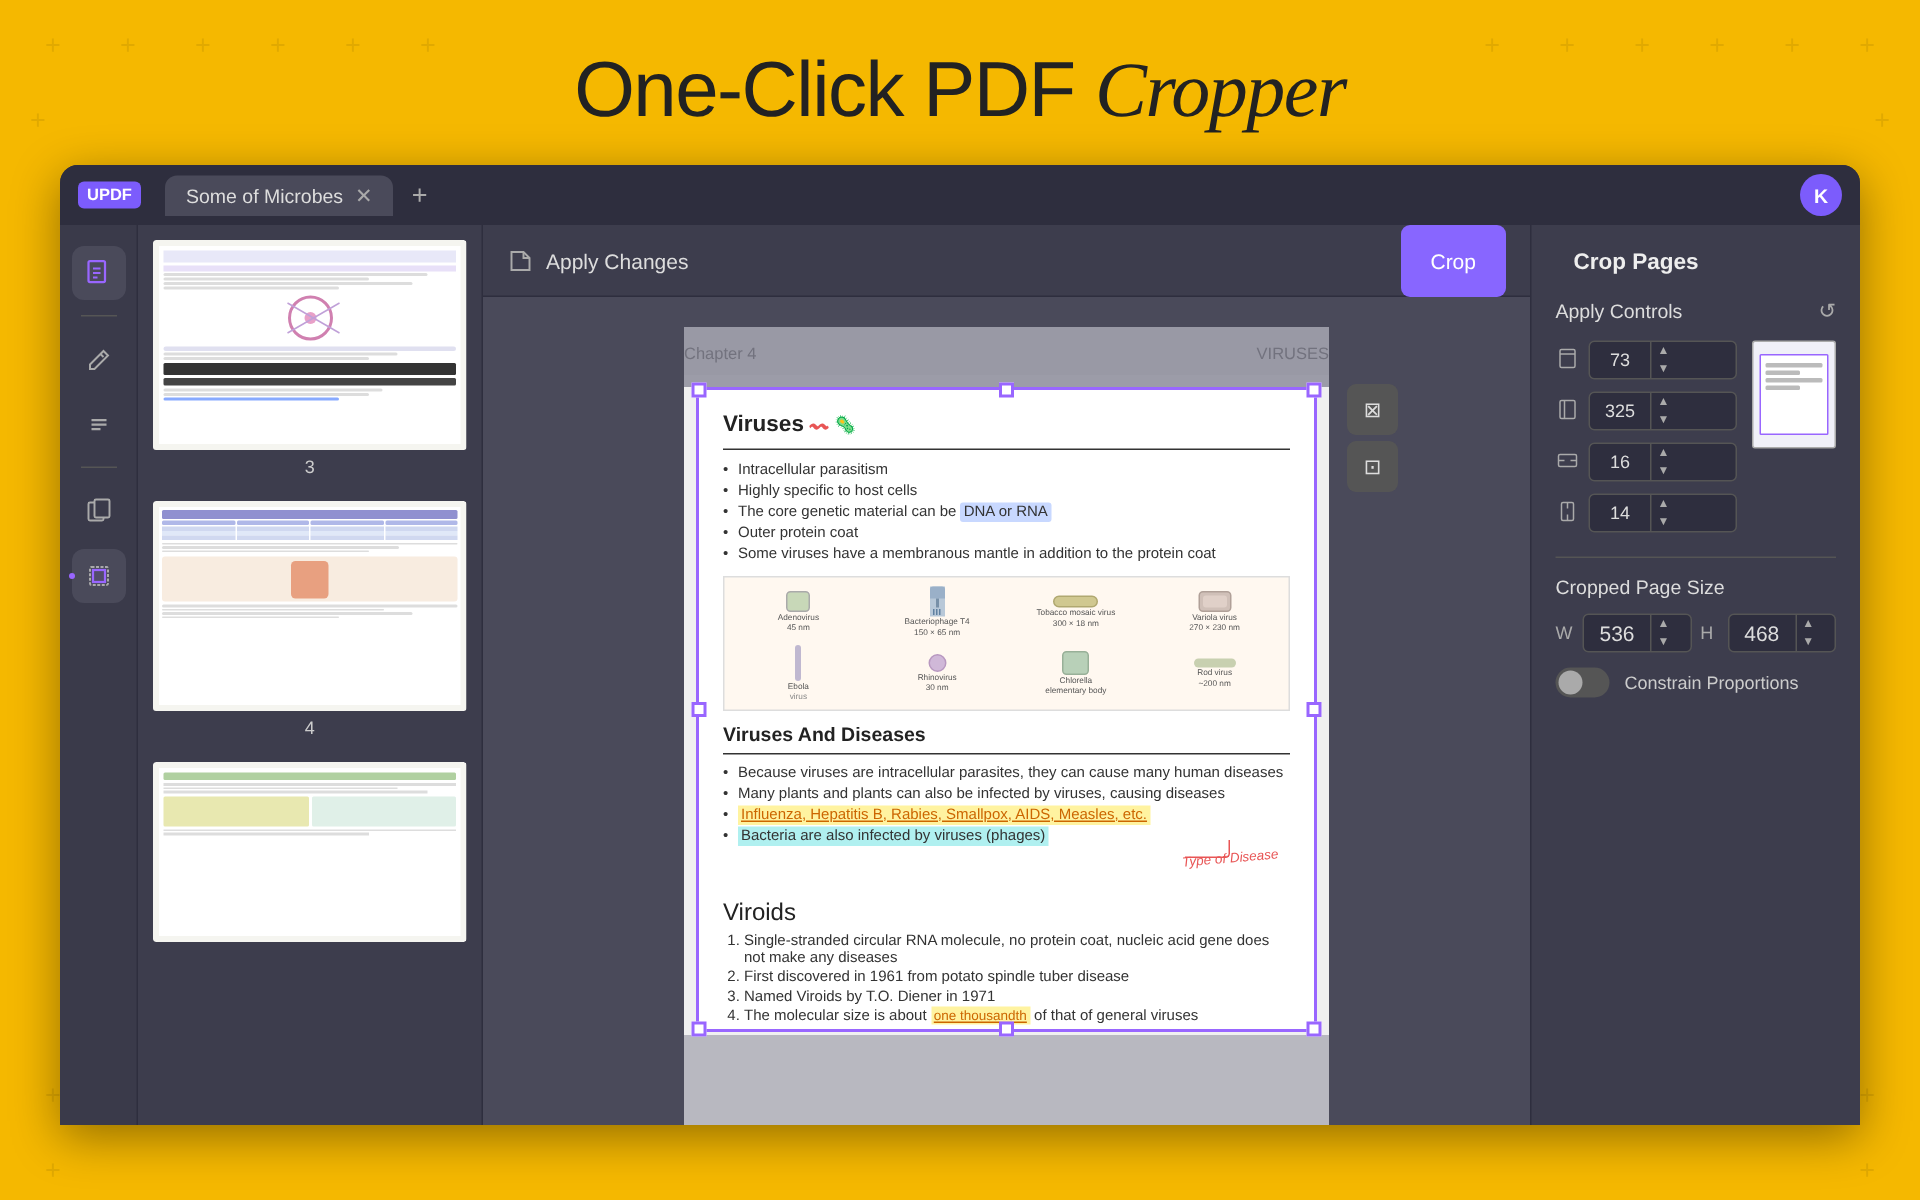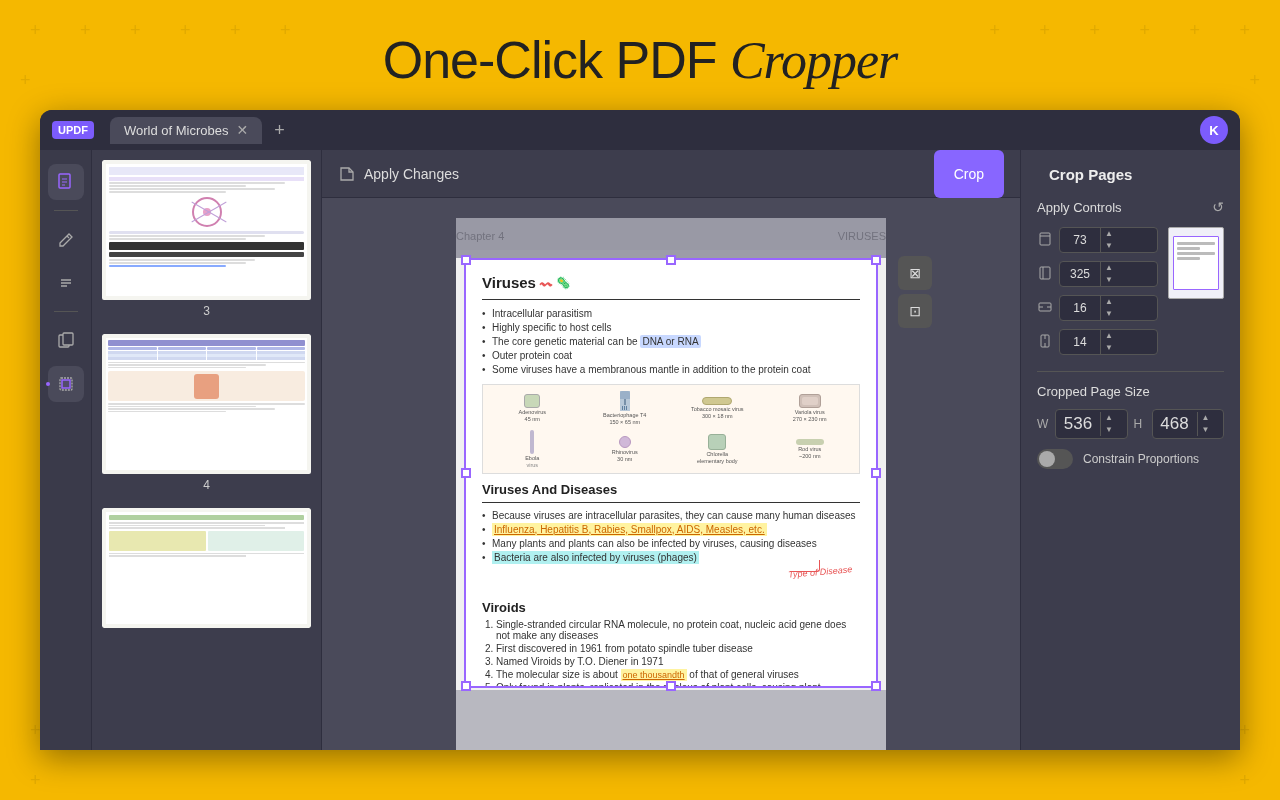--- a/index.html
+++ b/index.html
@@ -367,22 +367,22 @@
       color: #555;
       gap: 1px;
     }
 
     .sub-section-title {
       font-size: 13px;
       font-weight: 700;
       margin: 8px 0 5px;
     }
     .viroids-title {
-      font-size: 13px;
-      font-weight: 700;
+      font-size: 16px;
+      font-weight: 400;
       margin: 8px 0 4px;
     }
     .numbered-list {
       list-style: decimal;
       padding-left: 14px;
       font-size: 10px;
     }
     .numbered-list li {
       margin: 2px 0;
       color: #333;
@@ -549,21 +549,21 @@
       background: #2e2e3e;
       border-radius: 4px;
       border: 1px solid #555;
       overflow: hidden;
       flex: 1;
     }
     .size-input {
       background: transparent;
       border: none;
       color: #ddd;
-      font-size: 17px;
+      font-size: 14px;
       width: 44px;
       padding: 4px 6px;
       outline: none;
       text-align: center;
     }
 
     .constrain-row {
       display: flex;
       align-items: center;
       gap: 10px;
@@ -638,21 +638,21 @@
     <span class="normal">One-Click PDF</span>
     <span class="cursive">Cropper</span>
   </h1>
 </div>
 
 <div class="app-window">
 
   <div class="title-bar">
     <div class="updf-logo">UPDF</div>
     <div class="tab">
-      <span>World of Microbes</span>
+      <span>Some of Microbes</span>
       <span class="tab-close">✕</span>
     </div>
     <span class="tab-add">+</span>
     <div class="spacer"></div>
     <div class="user-avatar">K</div>
   </div>
 
   <div class="main-content">
 
     <div class="sidebar-icons">
@@ -893,24 +893,24 @@
                       <div>~200 nm</div>
                     </div>
                   </div>
                 </div>
 
                 <div class="sub-section-title">Viruses And Diseases</div>
                 <div style="height:1px;background:#333;margin-bottom:5px;"></div>
 
                 <ul class="bullet-list">
                   <li>Because viruses are intracellular parasites, they can cause many human diseases</li>
+                  <li>Many plants and plants can also be infected by viruses, causing diseases</li>
                   <li>
                     <span class="highlight-yellow">Influenza, Hepatitis B, Rabies, Smallpox, AIDS, Measles, etc.</span>
                   </li>
-                  <li>Many plants and plants can also be infected by viruses, causing diseases</li>
                   <li>
                     <span class="highlight-cyan">Bacteria are also infected by viruses (phages)</span>
                   </li>
                 </ul>
 
                 <div style="position:relative;height:20px;">
                   <div style="position:absolute;right:8px;top:-5px;font-size:9px;color:#e85555;font-style:italic;transform:rotate(-5deg);">Type of Disease</div>
                   <div style="position:absolute;right:40px;top:-12px;width:30px;height:12px;border-bottom:1px solid #e85555;border-right:1px solid #e85555;border-radius:0 0 3px 0;"></div>
                 </div>
 

